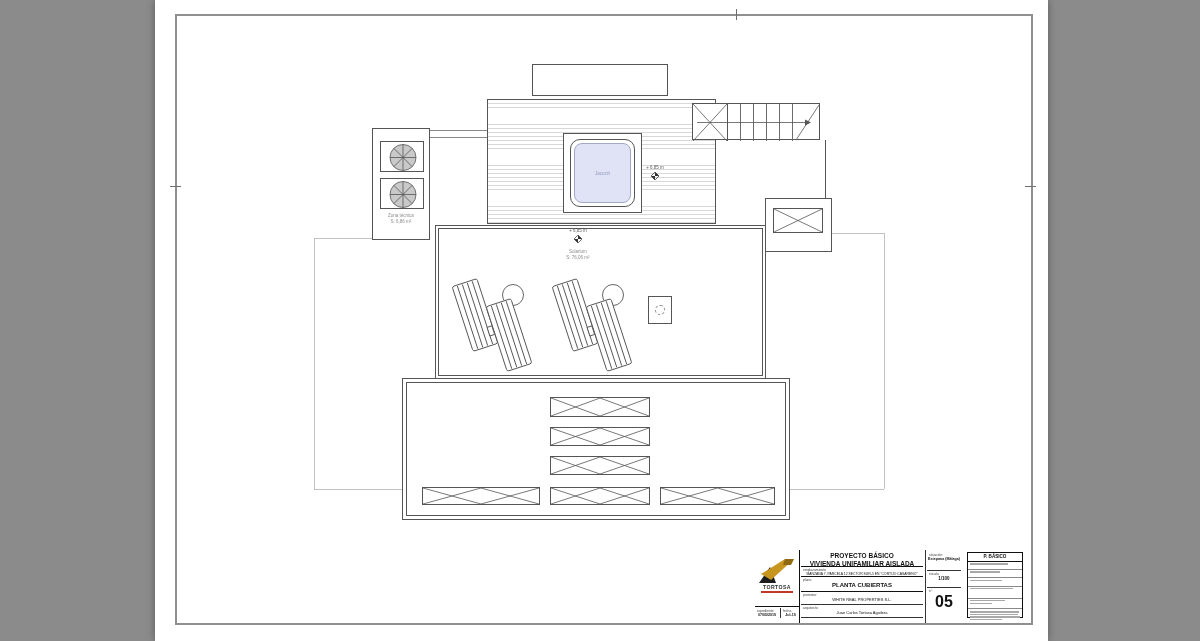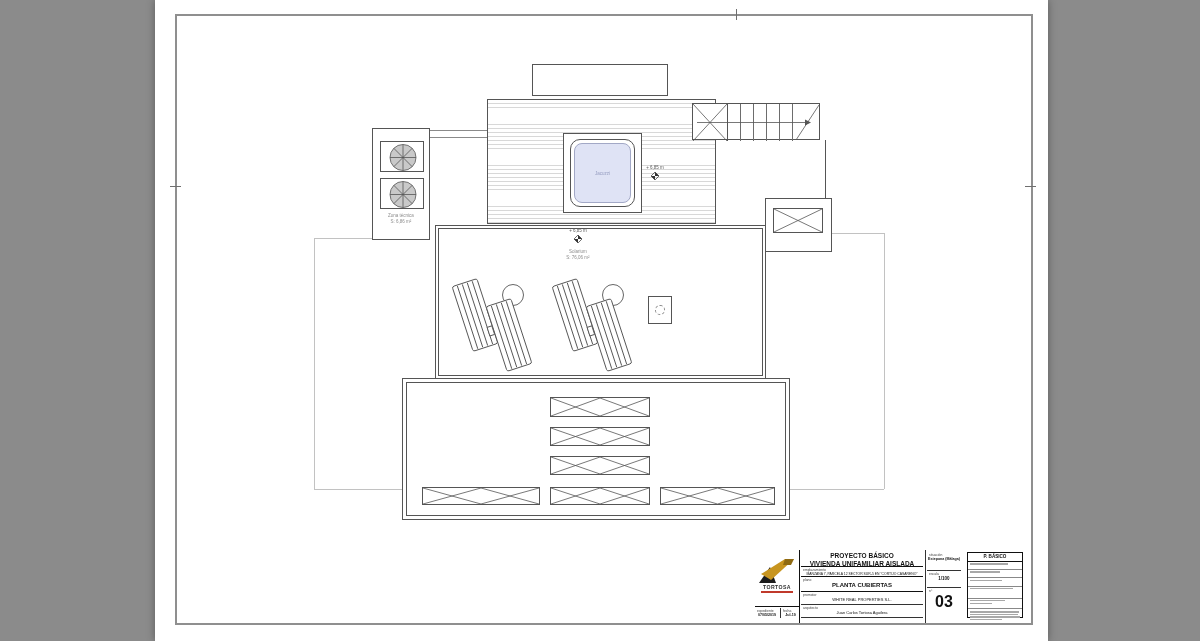--- a/index.html
+++ b/index.html
@@ -283,21 +283,21 @@
         <div class="rrow thin" style="height:19px;">
           <div class="flabel">situación</div>
           <div class="val4" style="font-size:3.6px;font-weight:bold;">Estepona (Málaga)</div>
         </div>
         <div class="rrow thin" style="height:17px;">
           <div class="flabel">escala</div>
           <div class="val4" style="font-size:4.5px;font-weight:bold;">1/100</div>
         </div>
         <div class="rrow" style="height:32px;">
           <div class="flabel">nº</div>
-          <div class="num09">03</div>
+          <div class="num09">05</div>
         </div>
       </div>
 
       <div class="a revbox" style="left:212px;top:2px;width:56px;height:66px;">
         <div class="rev-title">P. BÁSICO</div>
         <div style="height:6px;border-bottom:0.6px solid #888;">
             <div class="bar" style="width:70%;"></div>
           </div>
         <div style="height:6px;border-bottom:0.6px solid #888;">
             <div class="bar" style="width:55%;"></div>

